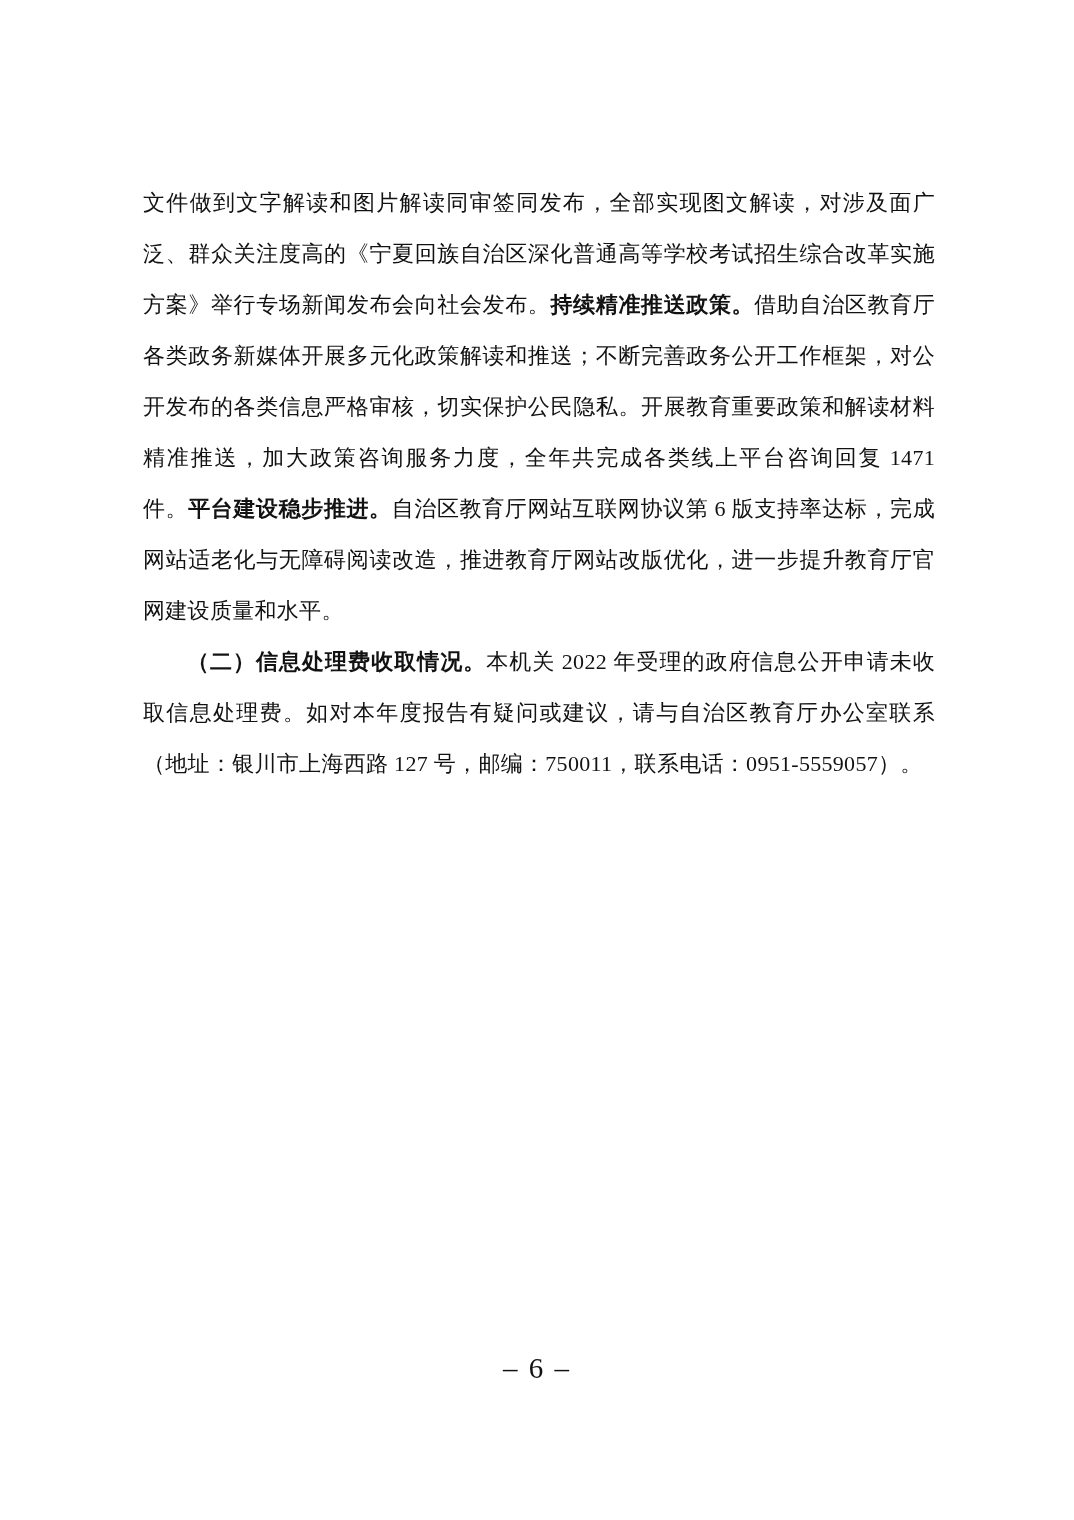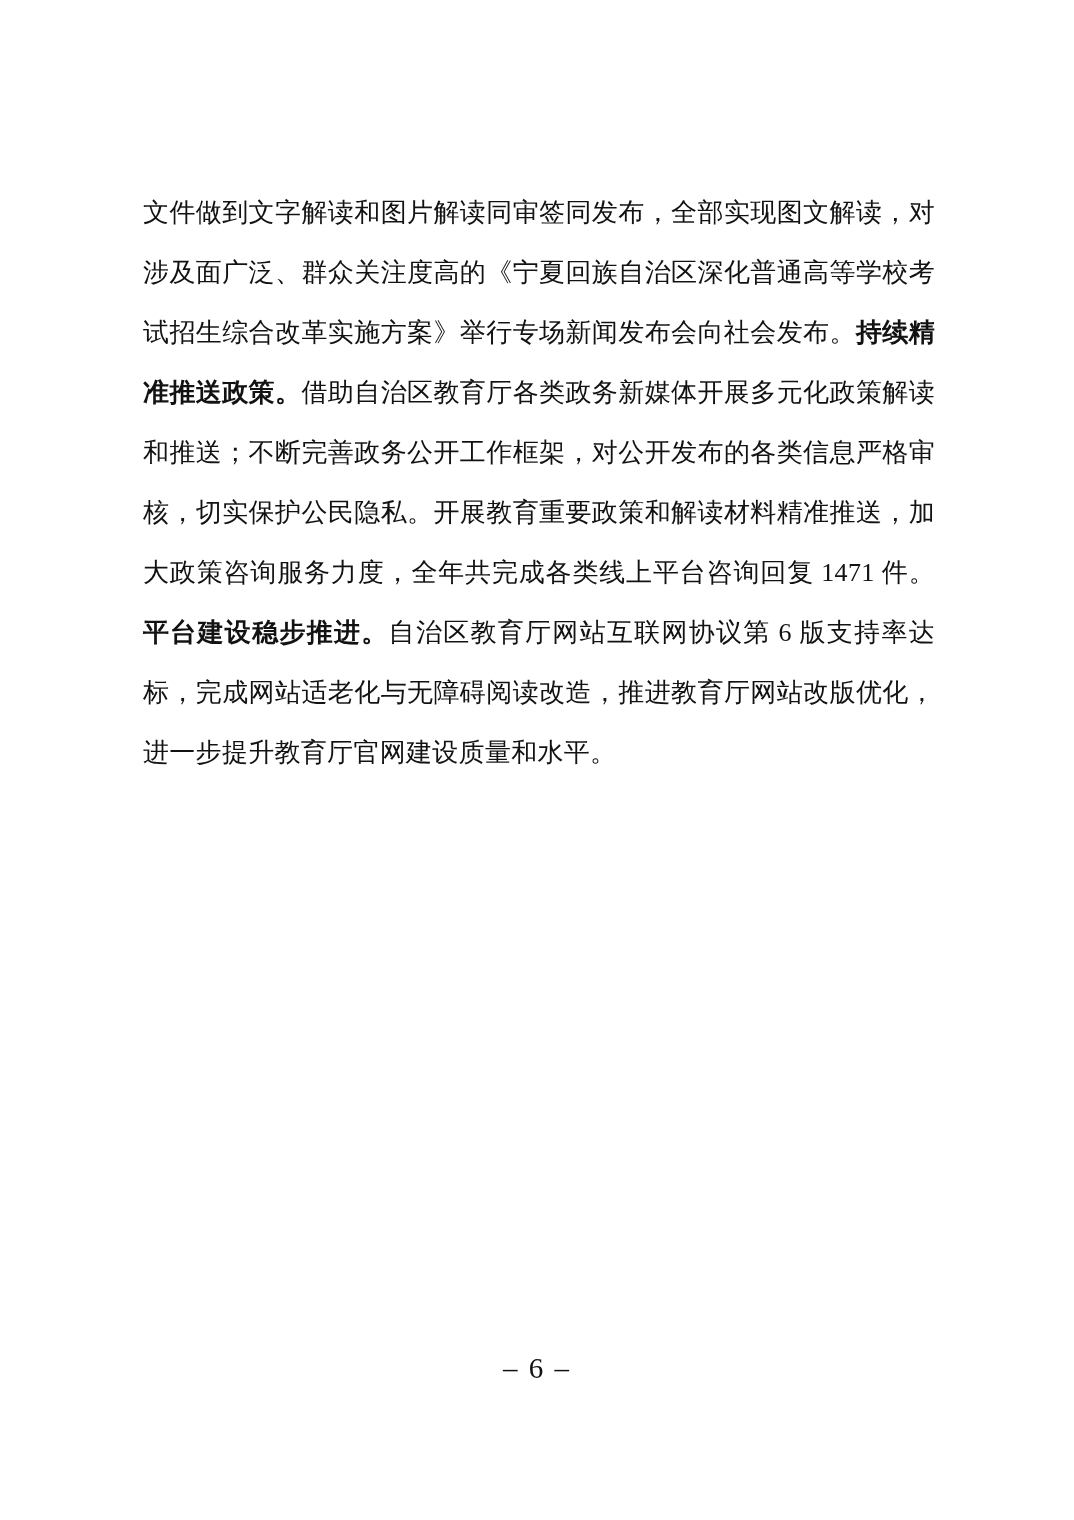--- a/index.html
+++ b/index.html
@@ -16,24 +16,24 @@
     overflow: hidden;
   }
   .page {
     position: absolute;
     inset: 0;
     background: #ffffff;
   }
   .content {
     position: absolute;
     left: 143px;
-    top: 183px;
+    top: 177px;
     width: 792px;
-    font-size: 26px;
-    line-height: 60px;
+    font-size: 22px;
+    line-height: 51px;
     text-align: justify;
     text-justify: inter-ideograph;
     letter-spacing: 0.3px;
   }
   .content p {
     margin: 0;
     padding: 0;
   }
   .content p.indent {
     text-indent: 2em;
@@ -52,15 +52,16 @@
     letter-spacing: 2px;
     color: #121212;
   }
 </style>
 </head>
 <body>
 
 <div class="page">
   <div class="content" id="document-body">
       <p><span>文件做到文字解读和图片解读同审签同发布，全部实现图文解读，对涉及面广泛、群众关注度高的《宁夏回族自治区深化普通高等学校考试招生综合改革实施方案》举行专场新闻发布会向社会发布。</span><span class="run-bold">持续精准推送政策。</span><span>借助自治区教育厅各类政务新媒体开展多元化政策解读和推送；不断完善政务公开工作框架，对公开发布的各类信息严格审核，切实保护公民隐私。开展教育重要政策和解读材料精准推送，加大政策咨询服务力度，全年共完成各类线上平台咨询回复 1471 件。</span><span class="run-bold">平台建设稳步推进。</span><span>自治区教育厅网站互联网协议第 6 版支持率达标，完成网站适老化与无障碍阅读改造，推进教育厅网站改版优化，进一步提升教育厅官网建设质量和水平。</span></p>
+      <p class="indent"><span class="run-bold">（二）信息处理费收取情况。</span><span>本机关 2022 年受理的政府信息公开申请未收取信息处理费。如对本年度报告有疑问或建议，请与自治区教育厅办公室联系（地址：银川市上海西路 127 号，邮编：750011，联系电话：0951-5559057）。</span></p>
     </div>
   <div class="footer">– 6 –</div>
 </div>
 
 </body></html>

